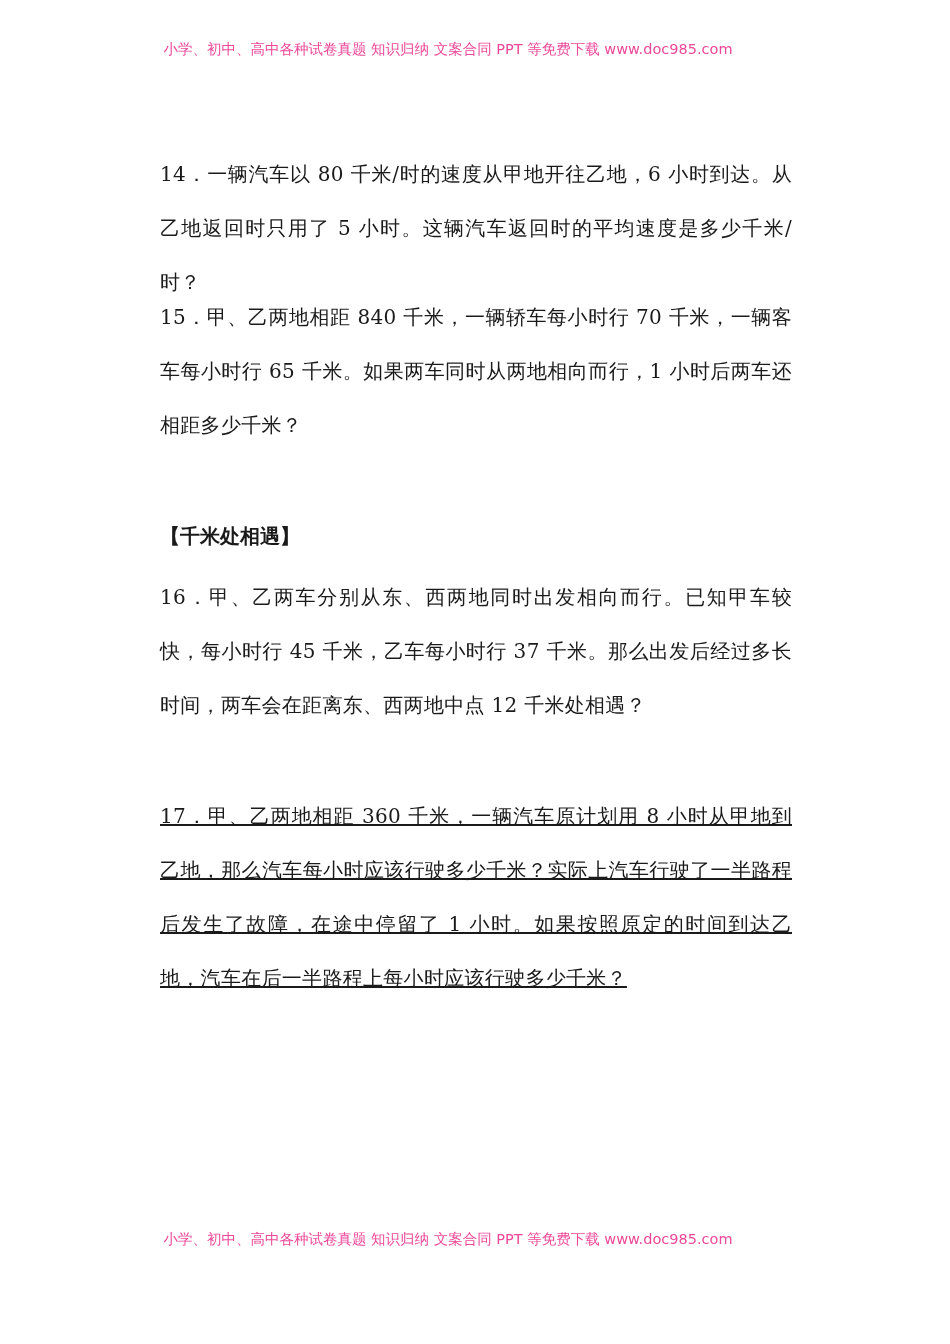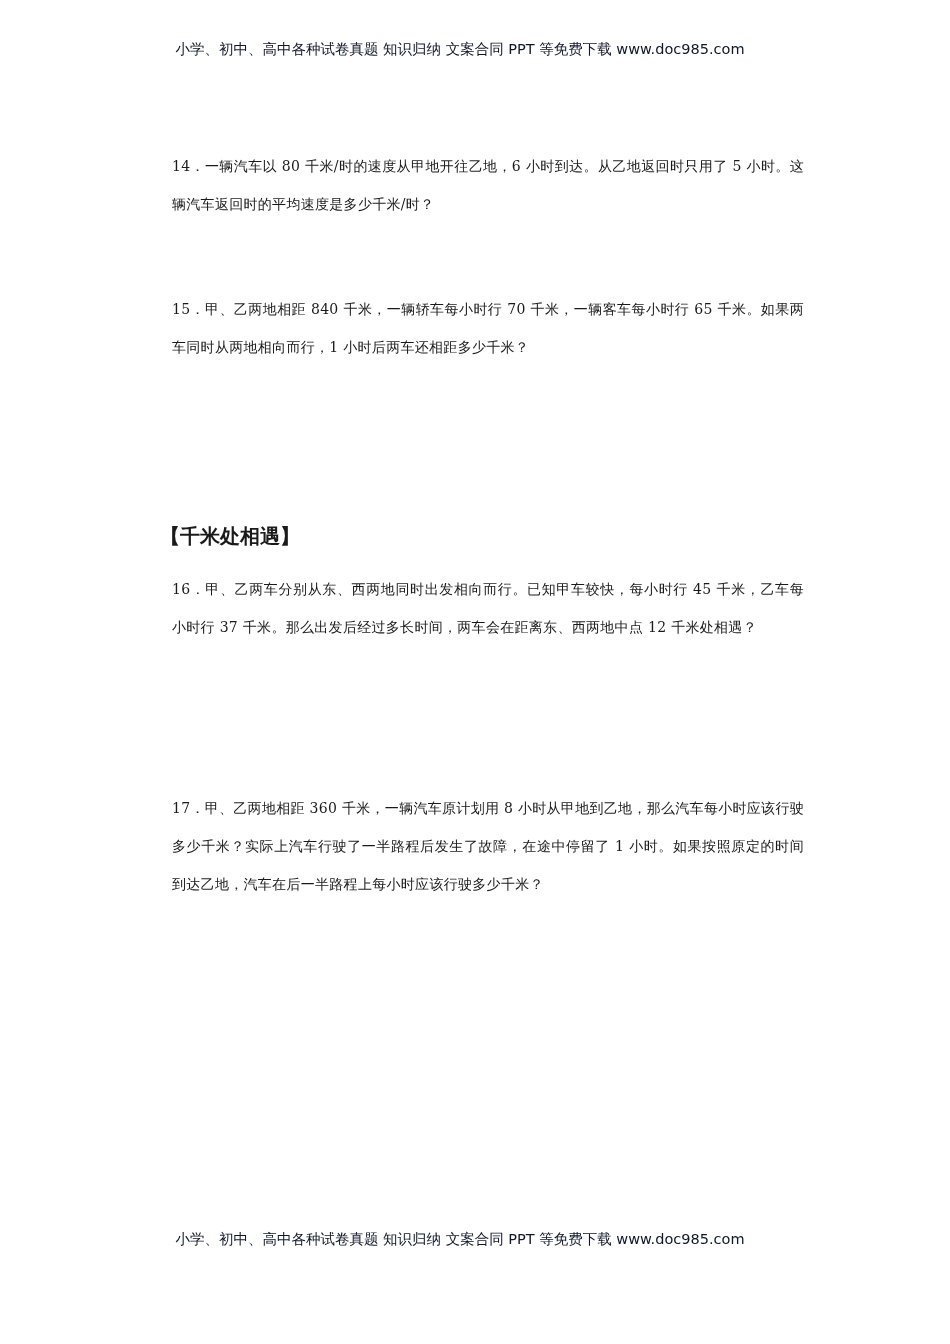--- a/index.html
+++ b/index.html
@@ -1,32 +1,32 @@
 <!DOCTYPE html>
 <html><head>
   <meta charset="utf-8">
   <style>
     html, body { margin: 0; padding: 0; background: #ffffff; }
     body { width: 950px; height: 1344px; position: relative; overflow: hidden;
            font-family: "DejaVu Serif", "Liberation Serif", serif; color: #1a1a1a; }
-    .hdr { position: absolute; left: 12px; width: 896px; text-align: center;
-           font-family: "DejaVu Sans", "Liberation Sans", sans-serif; font-size: 14.5px; color: #0f172a; letter-spacing: 0; }
+    .hdr { position: absolute; left: 0; width: 896px; text-align: center;
+           font-family: "DejaVu Sans", "Liberation Sans", sans-serif; font-size: 14.5px; color: #ec4899; letter-spacing: 0; }
     .hdr-top { top: 40px; }
     .hdr-bot { top: 1230px; }
-    .q { position: absolute; left: 172px; width: 632px; font-size: 14px; line-height: 38px;
+    .q { position: absolute; left: 160px; width: 632px; font-size: 20px; line-height: 54px;
          letter-spacing: 0.3px; text-align: justify; }
     .section { position: absolute; left: 160px; top: 523px; font-size: 20px; font-weight: bold;
                font-family: "DejaVu Sans", "Liberation Sans", sans-serif; }
   </style>
 </head>
 <body>
 
 <div class="hdr hdr-top">小学、初中、高中各种试卷真题 知识归纳 文案合同 PPT 等免费下载  www.doc985.com</div>
 
 <div class="q" style="top:147px;">14．一辆汽车以 80 千米/时的速度从甲地开往乙地，6 小时到达。从乙地返回时只用了 5 小时。这辆汽车返回时的平均速度是多少千米/时？</div>
 <div class="q" style="top:290px;">15．甲、乙两地相距 840 千米，一辆轿车每小时行 70 千米，一辆客车每小时行 65 千米。如果两车同时从两地相向而行，1 小时后两车还相距多少千米？</div>
 
 <div class="section">【千米处相遇】</div>
 
 <div class="q" style="top:570px;">16．甲、乙两车分别从东、西两地同时出发相向而行。已知甲车较快，每小时行 45 千米，乙车每小时行 37 千米。那么出发后经过多长时间，两车会在距离东、西两地中点 12 千米处相遇？</div>
-<div class="q" style="top:789px;">17．甲、乙两地相距 360 千米，一辆汽车原计划用 8 小时从甲地到乙地，那么汽车每小时应该行驶多少千米？实际上汽车行驶了一半路程后发生了故障，在途中停留了 1 小时。如果按照原定的时间到达乙地，汽车在后一半路程上每小时应该行驶多少千米？</div>
+<div class="q" style="top:789px;text-decoration:underline;">17．甲、乙两地相距 360 千米，一辆汽车原计划用 8 小时从甲地到乙地，那么汽车每小时应该行驶多少千米？实际上汽车行驶了一半路程后发生了故障，在途中停留了 1 小时。如果按照原定的时间到达乙地，汽车在后一半路程上每小时应该行驶多少千米？</div>
 
 <div class="hdr hdr-bot">小学、初中、高中各种试卷真题 知识归纳 文案合同 PPT 等免费下载  www.doc985.com</div>
 
 </body></html>

